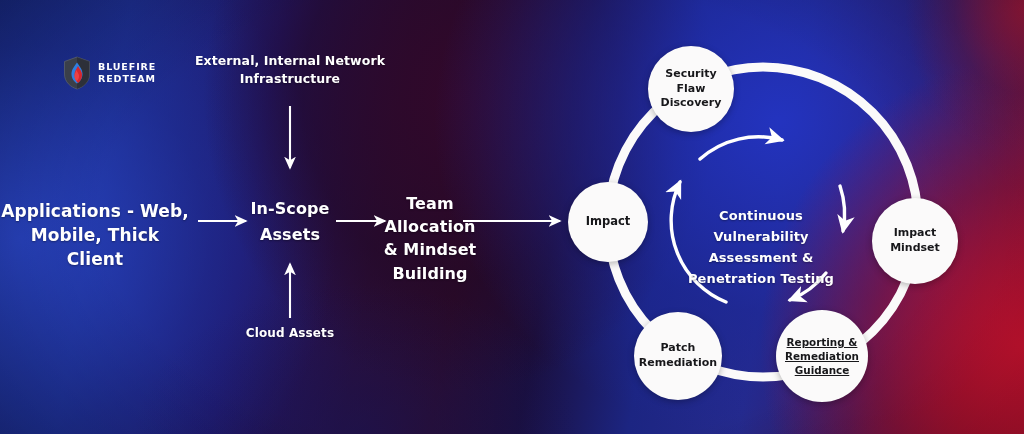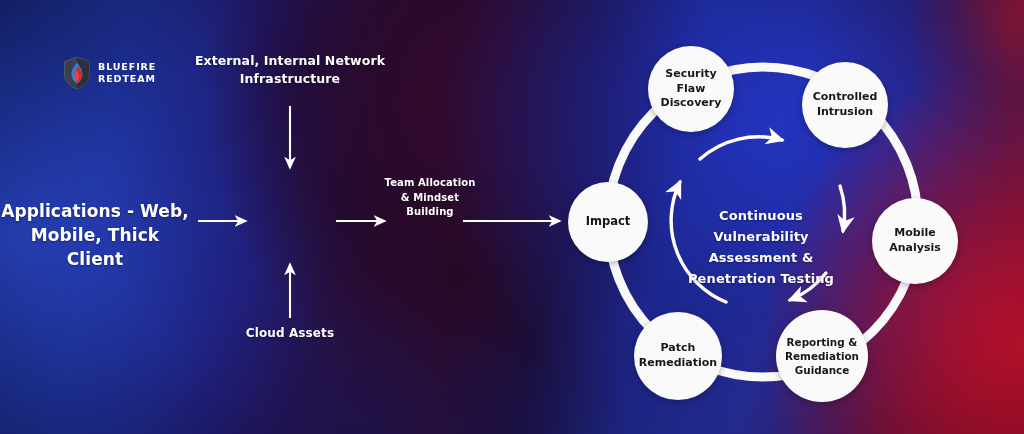--- a/index.html
+++ b/index.html
@@ -91,21 +91,21 @@
     text-align: center;
     font-weight: 700;
     line-height: 1.42;
     letter-spacing: 0.1px;
     text-shadow: 0 1px 2px rgba(0,0,0,0.35);
   }
   .lbl-apps   { left: 0;   top: 199px; width: 190px; font-size: 17px; }
   .lbl-ext    { left: 192px; top: 52px;  width: 196px; font-size: 12.5px; }
   .lbl-cloud  { left: 222px; top: 325px; width: 136px; font-size: 12px; }
   .lbl-scope  { left: 228px; top: 196px; width: 124px; font-size: 16px; line-height: 1.6; }
-  .lbl-team   { left: 382px; top: 176px; width: 96px;  font-size: 10px; line-height: 1.45; }
+  .lbl-team   { left: 382px; top: 192px; width: 96px;  font-size: 16px; line-height: 1.45; }
   .lbl-center {
     left: 676px; top: 205px; width: 170px;
     font-size: 13px; line-height: 1.62; font-weight: 700;
   }
 
   
   .node {
     position: absolute;
     border-radius: 50%;
     background: #fbfafa;
@@ -116,21 +116,21 @@
     color: #17171a;
     font-weight: 700;
     line-height: 1.36;
     box-shadow: 0 2px 7px rgba(0,0,0,0.28);
   }
   .node span { display: block; padding: 0 4px; }
   .node-recon   { left: 568px; top: 182px; width: 80px;  height: 80px;  font-size: 11.5px; }
   .node-sfd     { left: 648px; top: 46px;  width: 86px;  height: 86px;  font-size: 11px; }
   .node-ci      { left: 802px; top: 62px;  width: 86px;  height: 86px;  font-size: 11px; }
   .node-impact  { left: 872px; top: 198px; width: 86px;  height: 86px;  font-size: 11px; }
-  .node-report  { left: 776px; top: 310px; width: 92px;  height: 92px;  font-size: 10.4px; }
+  .node-report  { left: 776px; top: 310px; width: 92px;  height: 92px;  font-size: 10.4px; text-decoration: underline; }
   .node-patch   { left: 634px; top: 312px; width: 88px;  height: 88px;  font-size: 11px; }
 </style>
 </head>
 <body>
 
 <div id="stage">
 
   <div class="bg-layer bg-base"></div>
   <div class="bg-layer bg-blue-left"></div>
   <div class="bg-layer bg-dark-mid"></div>
@@ -183,35 +183,33 @@
       <path d="M 700 159 A 88 88 0 0 1 782 140"></path>
       <path d="M 840 186 A 88 88 0 0 1 843 231"></path>
       <path d="M 826 273 A 88 88 0 0 1 790 300"></path>
       <path d="M 726 302 A 88 88 0 0 1 680 182"></path>
     </g>
   </svg>
 
   <div class="lbl lbl-apps">Applications - Web, Mobile, Thick Client</div>
   <div class="lbl lbl-ext">External, Internal Network Infrastructure</div>
   <div class="lbl lbl-cloud">Cloud Assets</div>
+  <div class="lbl lbl-scope">In-Scope Assets</div>
   <div class="lbl lbl-team">Team Allocation &amp; Mindset Building</div>
 
   <div class="lbl lbl-center">Continuous  Vulnerability Assessment &amp; Penetration Testing</div>
 
   <div class="node node-recon">
     <span>Impact</span>
   </div>
   <div class="node node-sfd">
     <span>Security Flaw Discovery</span>
   </div>
-  <div class="node node-ci">
-    <span>Controlled Intrusion</span>
-  </div>
   <div class="node node-impact">
-    <span>Mobile Analysis</span>
+    <span>Impact Mindset</span>
   </div>
   <div class="node node-report">
     <span>Reporting &amp; Remediation Guidance</span>
   </div>
   <div class="node node-patch">
     <span>Patch Remediation</span>
   </div>
 
 </div>
 

